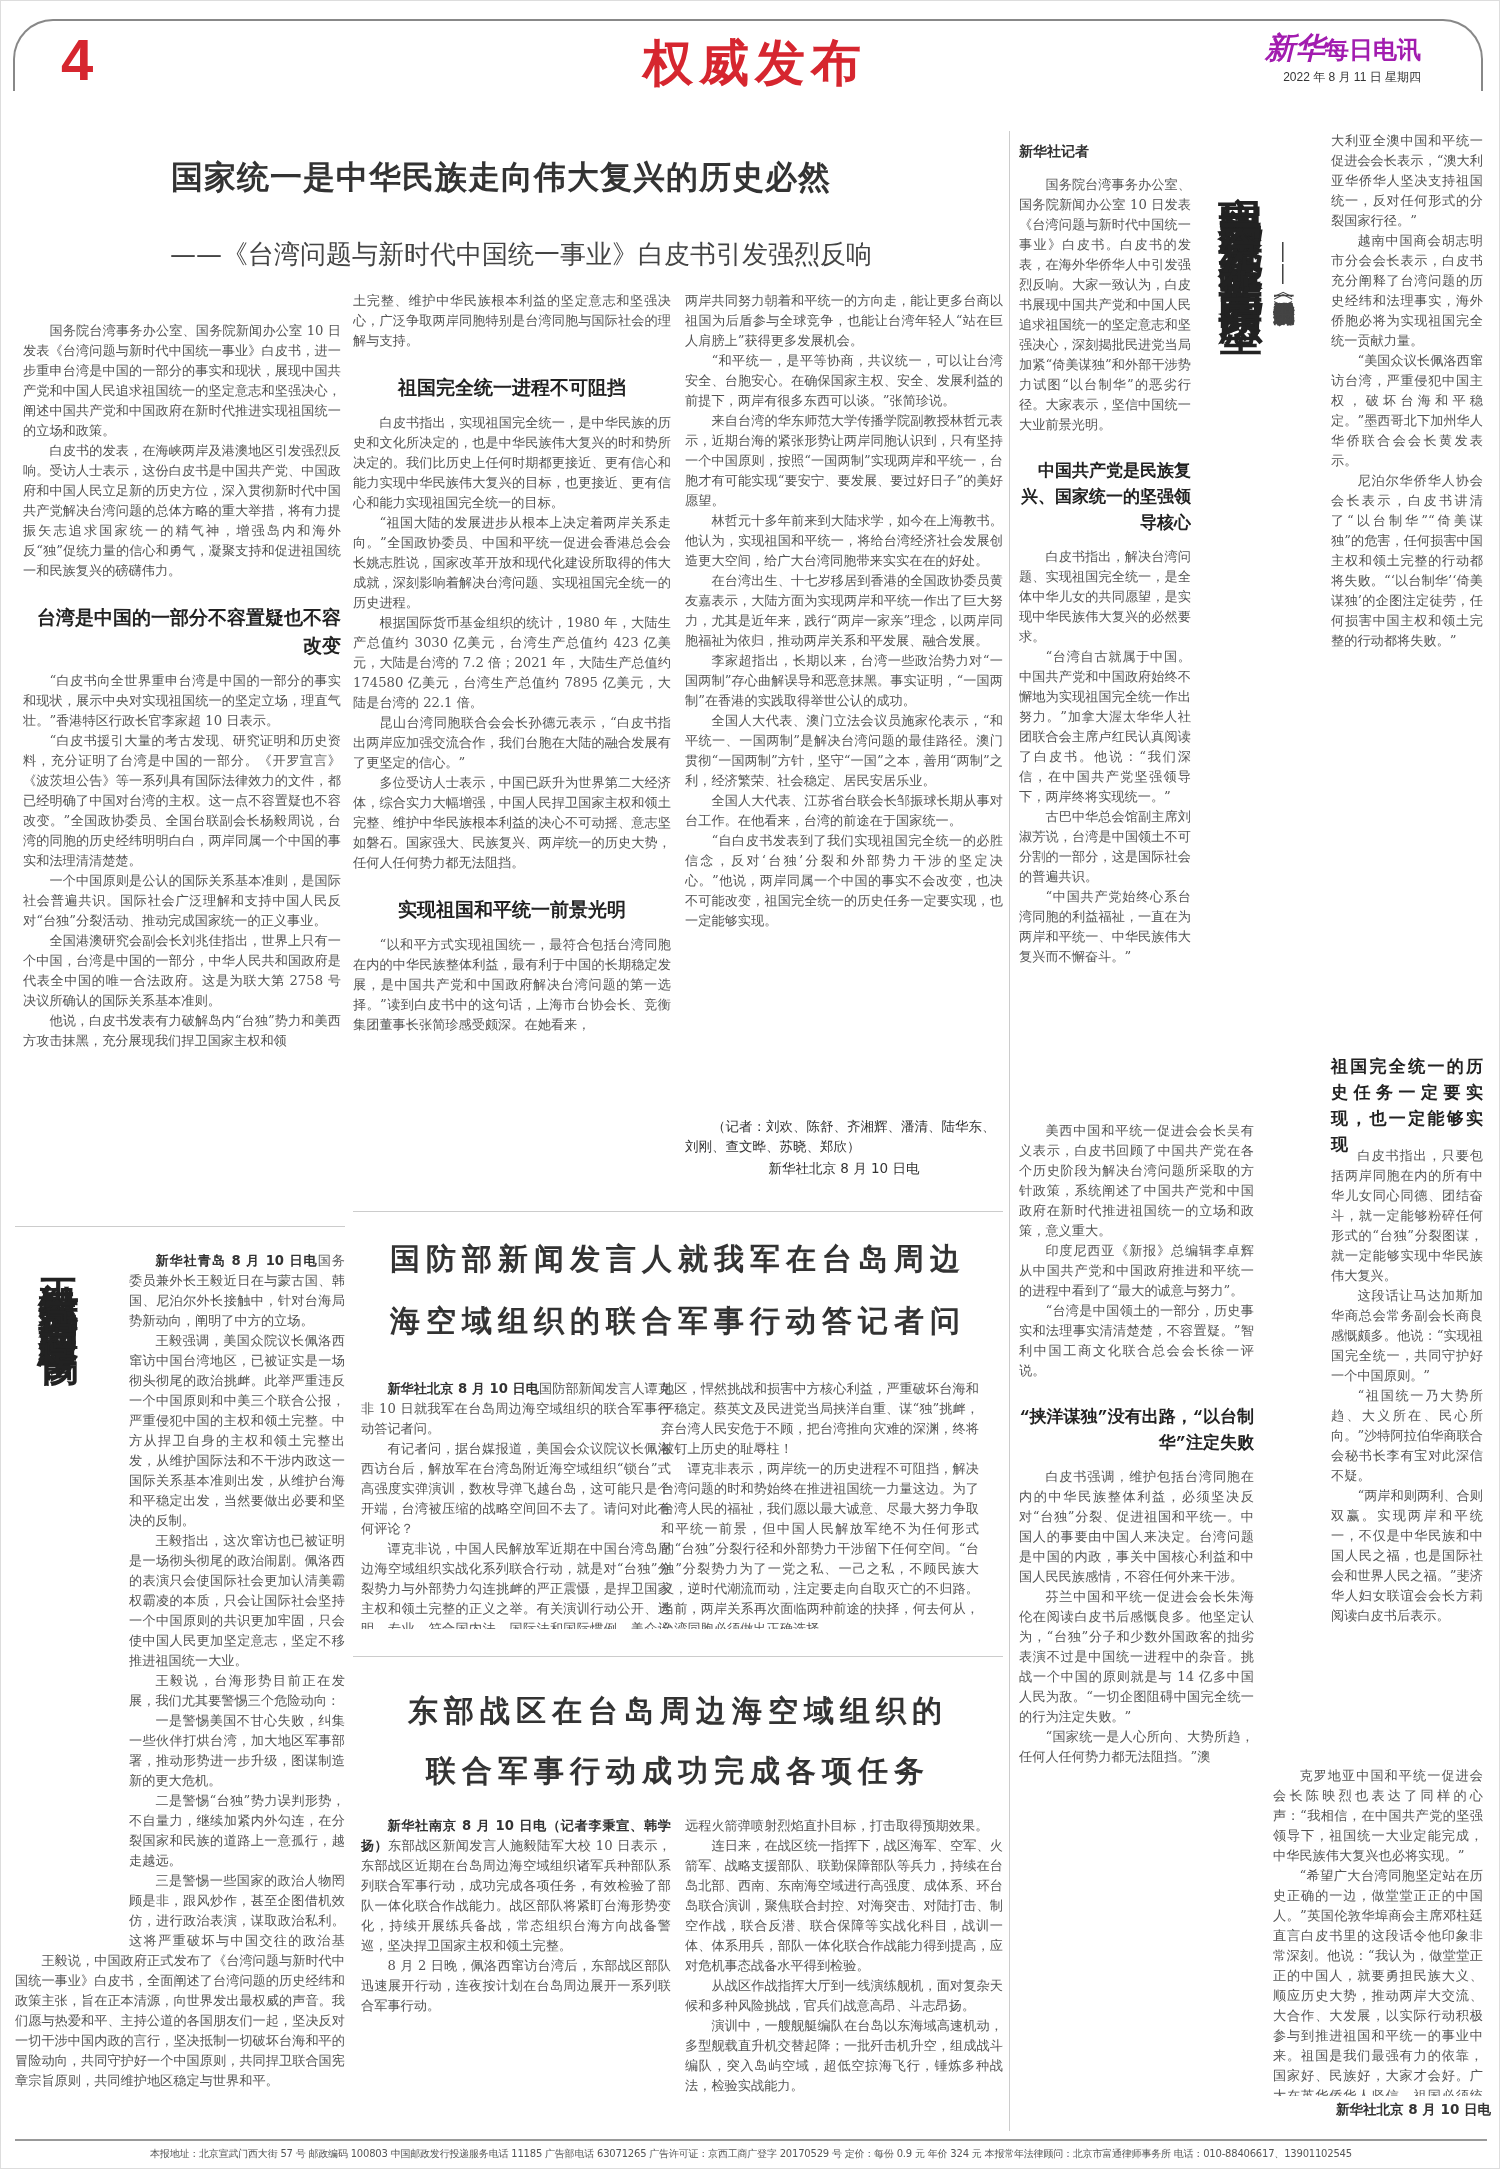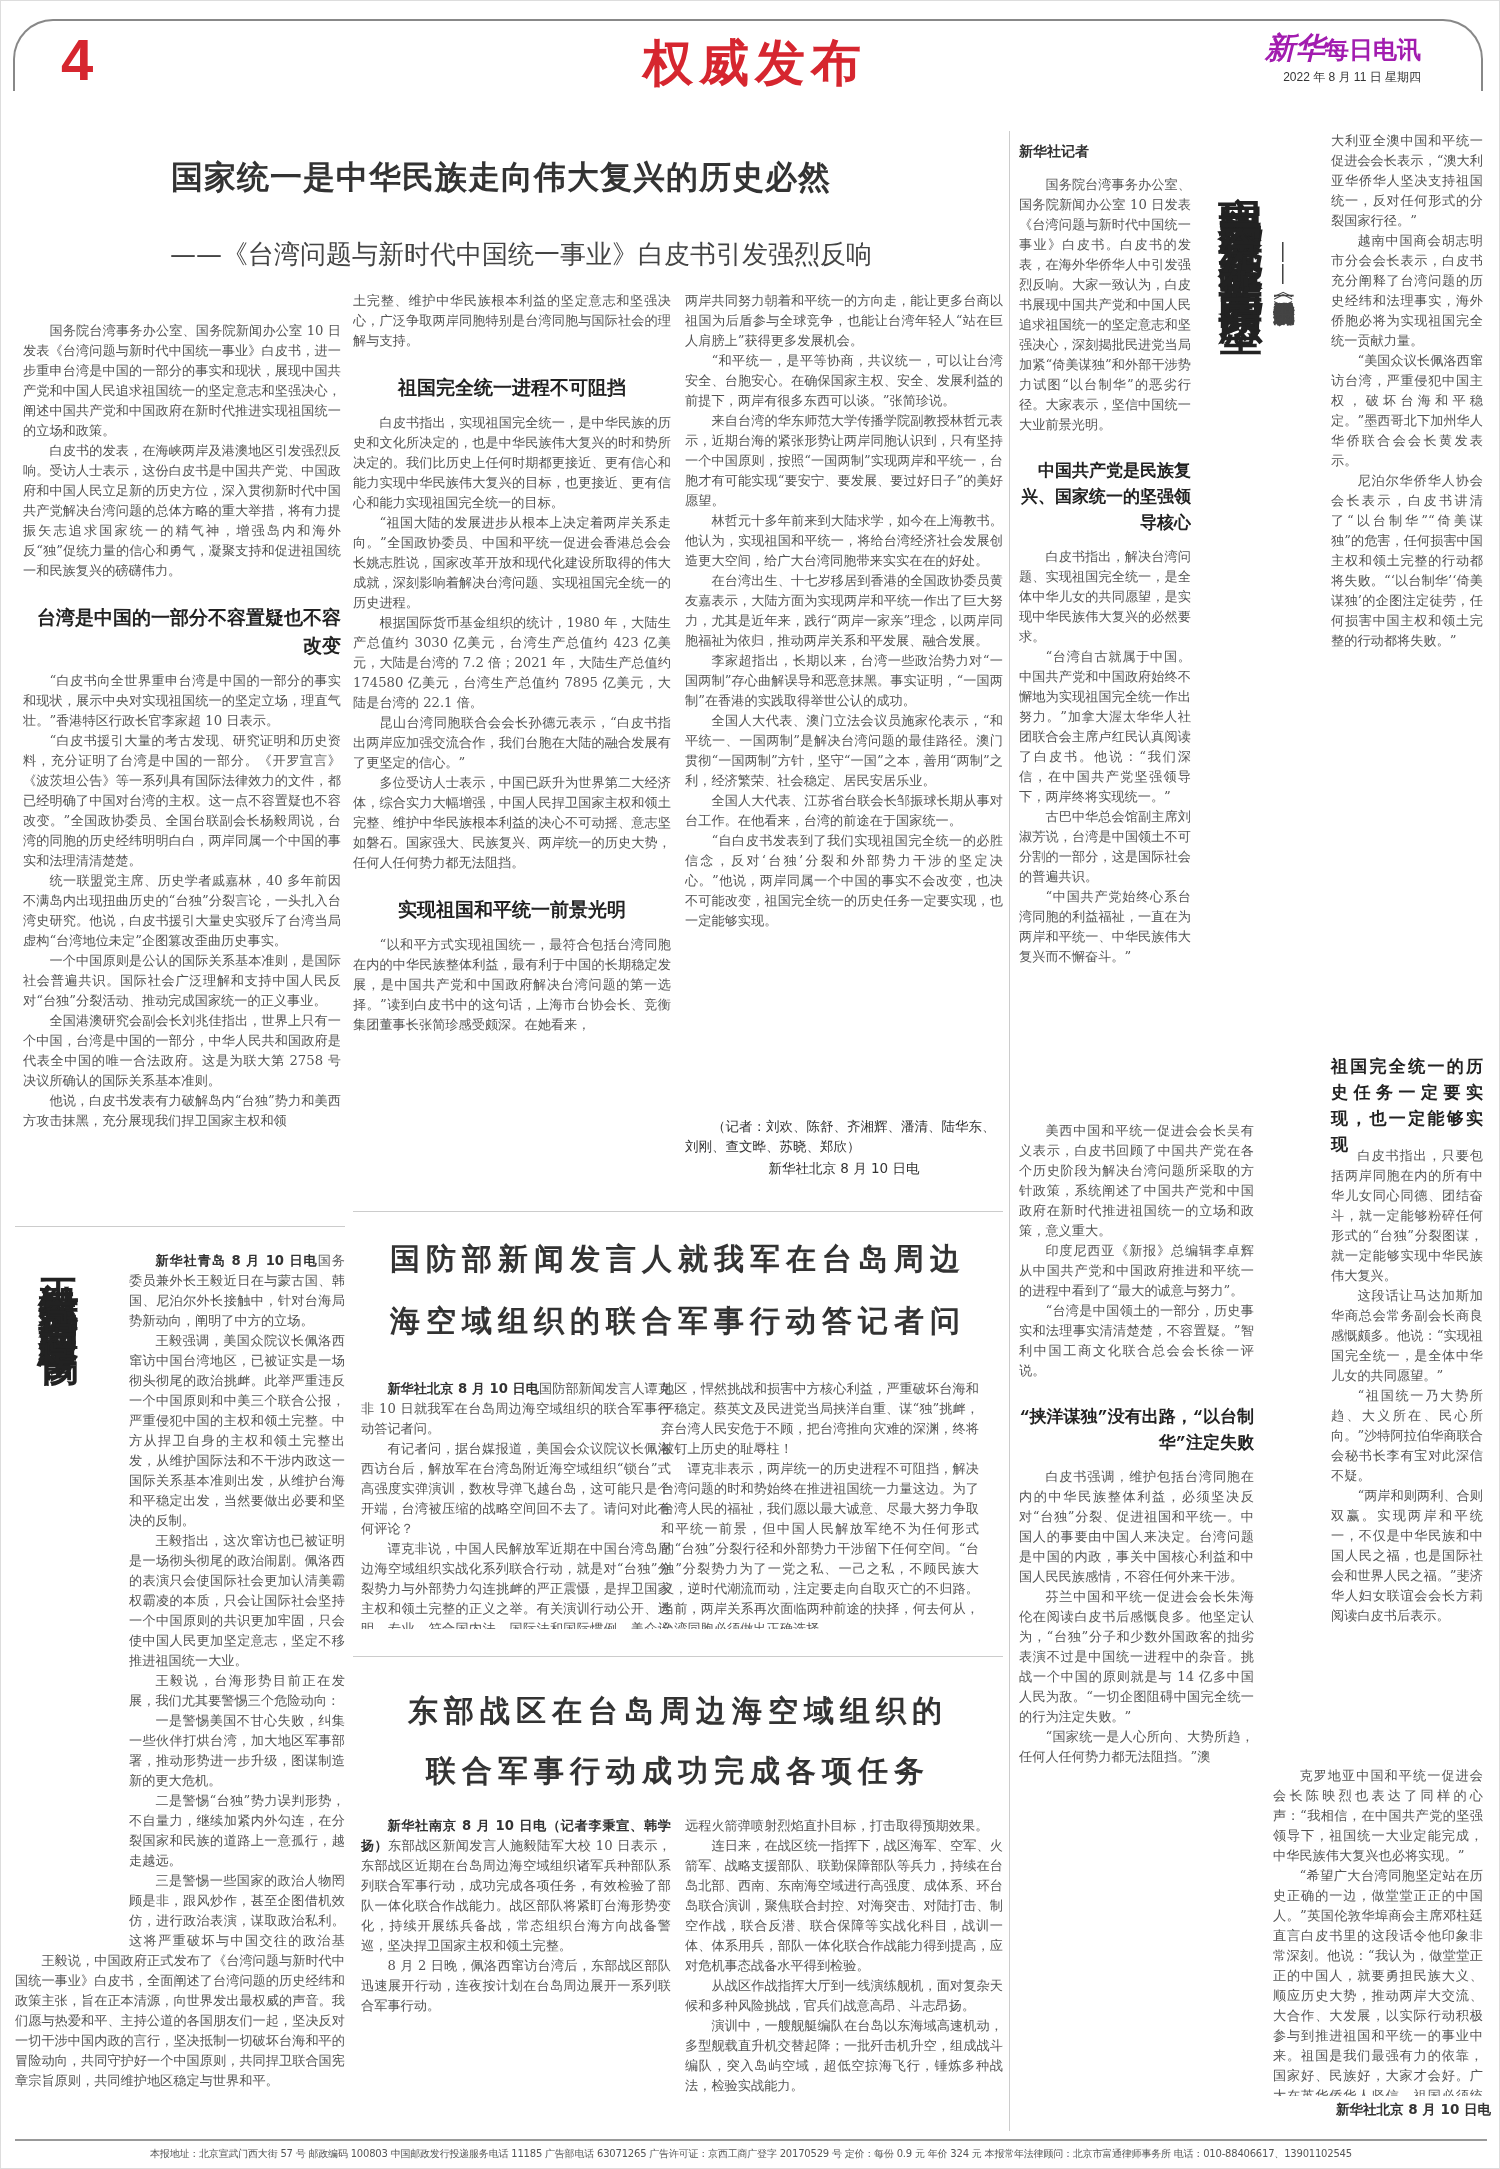--- a/index.html
+++ b/index.html
@@ -62,21 +62,20 @@
 
   <div class="main-head">国家统一是中华民族走向伟大复兴的历史必然</div>
   <div class="main-sub">——《台湾问题与新时代中国统一事业》白皮书引发强烈反响</div>
 
   <div class="col" style="left:22px; top:320px; width:318px; height:840px; overflow:hidden;">
     <p>国务院台湾事务办公室、国务院新闻办公室 10 日发表《台湾问题与新时代中国统一事业》白皮书，进一步重申台湾是中国的一部分的事实和现状，展现中国共产党和中国人民追求祖国统一的坚定意志和坚强决心，阐述中国共产党和中国政府在新时代推进实现祖国统一的立场和政策。</p>
     <p>白皮书的发表，在海峡两岸及港澳地区引发强烈反响。受访人士表示，这份白皮书是中国共产党、中国政府和中国人民立足新的历史方位，深入贯彻新时代中国共产党解决台湾问题的总体方略的重大举措，将有力提振矢志追求国家统一的精气神，增强岛内和海外反“独”促统力量的信心和勇气，凝聚支持和促进祖国统一和民族复兴的磅礴伟力。</p>
     <div class="subhead" style="text-align:right">台湾是中国的一部分不容置疑也不容改变</div>
     <p>“白皮书向全世界重申台湾是中国的一部分的事实和现状，展示中央对实现祖国统一的坚定立场，理直气壮。”香港特区行政长官李家超 10 日表示。</p>
     <p>“白皮书援引大量的考古发现、研究证明和历史资料，充分证明了台湾是中国的一部分。《开罗宣言》《波茨坦公告》等一系列具有国际法律效力的文件，都已经明确了中国对台湾的主权。这一点不容置疑也不容改变。”全国政协委员、全国台联副会长杨毅周说，台湾的同胞的历史经纬明明白白，两岸同属一个中国的事实和法理清清楚楚。</p>
-    <p>统一联盟党主席、历史学者戚嘉林，40 多年前因不满岛内出现扭曲历史的“台独”分裂言论，一头扎入台湾史研究。他说，白皮书援引大量史实驳斥了台湾当局虚构“台湾地位未定”企图篡改歪曲历史事实。</p>
     <p>一个中国原则是公认的国际关系基本准则，是国际社会普遍共识。国际社会广泛理解和支持中国人民反对“台独”分裂活动、推动完成国家统一的正义事业。</p>
     <p>全国港澳研究会副会长刘兆佳指出，世界上只有一个中国，台湾是中国的一部分，中华人民共和国政府是代表全中国的唯一合法政府。这是为联大第 2758 号决议所确认的国际关系基本准则。</p>
     <p>他说，白皮书发表有力破解岛内“台独”势力和美西方攻击抹黑，充分展现我们捍卫国家主权和领</p>
   </div>
 
   <div class="col" style="left:352px; top:290px; width:318px; height:885px; overflow:hidden;">
     <p style="text-indent:0">土完整、维护中华民族根本利益的坚定意志和坚强决心，广泛争取两岸同胞特别是台湾同胞与国际社会的理解与支持。</p>
     <div class="subhead center">祖国完全统一进程不可阻挡</div>
     <p>白皮书指出，实现祖国完全统一，是中华民族的历史和文化所决定的，也是中华民族伟大复兴的时和势所决定的。我们比历史上任何时期都更接近、更有信心和能力实现中华民族伟大复兴的目标，也更接近、更有信心和能力实现祖国完全统一的目标。</p>
     <p>“祖国大陆的发展进步从根本上决定着两岸关系走向。”全国政协委员、中国和平统一促进会香港总会会长姚志胜说，国家改革开放和现代化建设所取得的伟大成就，深刻影响着解决台湾问题、实现祖国完全统一的历史进程。</p>
@@ -129,21 +128,21 @@
     <p style="text-indent:0">大利亚全澳中国和平统一促进会会长表示，“澳大利亚华侨华人坚决支持祖国统一，反对任何形式的分裂国家行径。”</p>
     <p>越南中国商会胡志明市分会会长表示，白皮书充分阐释了台湾问题的历史经纬和法理事实，海外侨胞必将为实现祖国完全统一贡献力量。</p>
     <p>“美国众议长佩洛西窜访台湾，严重侵犯中国主权，破坏台海和平稳定。”墨西哥北下加州华人华侨联合会会长黄发表示。</p>
     <p>尼泊尔华侨华人协会会长表示，白皮书讲清了“以台制华”“倚美谋独”的危害，任何损害中国主权和领土完整的行动都将失败。“‘以台制华’‘倚美谋独’的企图注定徒劳，任何损害中国主权和领土完整的行动都将失败。”</p>
   </div>
   <div class="col" style="left:1330px; top:1030px; width:152px;">
     <div class="subhead" style="font-size:17px; line-height:26px;">祖国完全统一的历史任务一定要实现，也一定能够实现</div>
   </div>
   <div class="col" style="left:1330px; top:1145px; width:152px; height:615px; overflow:hidden;">
     <p>白皮书指出，只要包括两岸同胞在内的所有中华儿女同心同德、团结奋斗，就一定能够粉碎任何形式的“台独”分裂图谋，就一定能够实现中华民族伟大复兴。</p>
-    <p>这段话让马达加斯加华商总会常务副会长商良感慨颇多。他说：“实现祖国完全统一，是全体中华儿女的共同愿望。”</p>
+    <p>这段话让马达加斯加华商总会常务副会长商良感慨颇多。他说：“实现祖国完全统一，共同守护好一个中国原则。”</p>
     <p>“祖国统一乃大势所趋、大义所在、民心所向。”沙特阿拉伯华商联合会秘书长李有宝对此深信不疑。</p>
     <p>“两岸和则两利、合则双赢。实现两岸和平统一，不仅是中华民族和中国人民之福，也是国际社会和世界人民之福。”斐济华人妇女联谊会会长方莉阅读白皮书后表示。</p>
   </div>
   <div class="col" style="left:1272px; top:1765px; width:210px; height:330px; overflow:hidden;">
     <p>克罗地亚中国和平统一促进会会长陈映烈也表达了同样的心声：“我相信，在中国共产党的坚强领导下，祖国统一大业定能完成，中华民族伟大复兴也必将实现。”</p>
     <p>“希望广大台湾同胞坚定站在历史正确的一边，做堂堂正正的中国人。”英国伦敦华埠商会主席邓柱廷直言白皮书里的这段话令他印象非常深刻。他说：“我认为，做堂堂正正的中国人，就要勇担民族大义、顺应历史大势，推动两岸大交流、大合作、大发展，以实际行动积极参与到推进祖国和平统一的事业中来。祖国是我们最强有力的依靠，国家好、民族好，大家才会好。广大在英华侨华人坚信，祖国必须统一，也必然统一。”</p>
   </div>
   <div class="dateline" style="position:absolute; left:1290px; top:2100px; width:200px; text-align:right; font-weight:bold;">新华社北京 8 月 10 日电</div>
 
   <div class="rule" style="left:14px; top:1225px; width:330px; height:1px;"></div>

